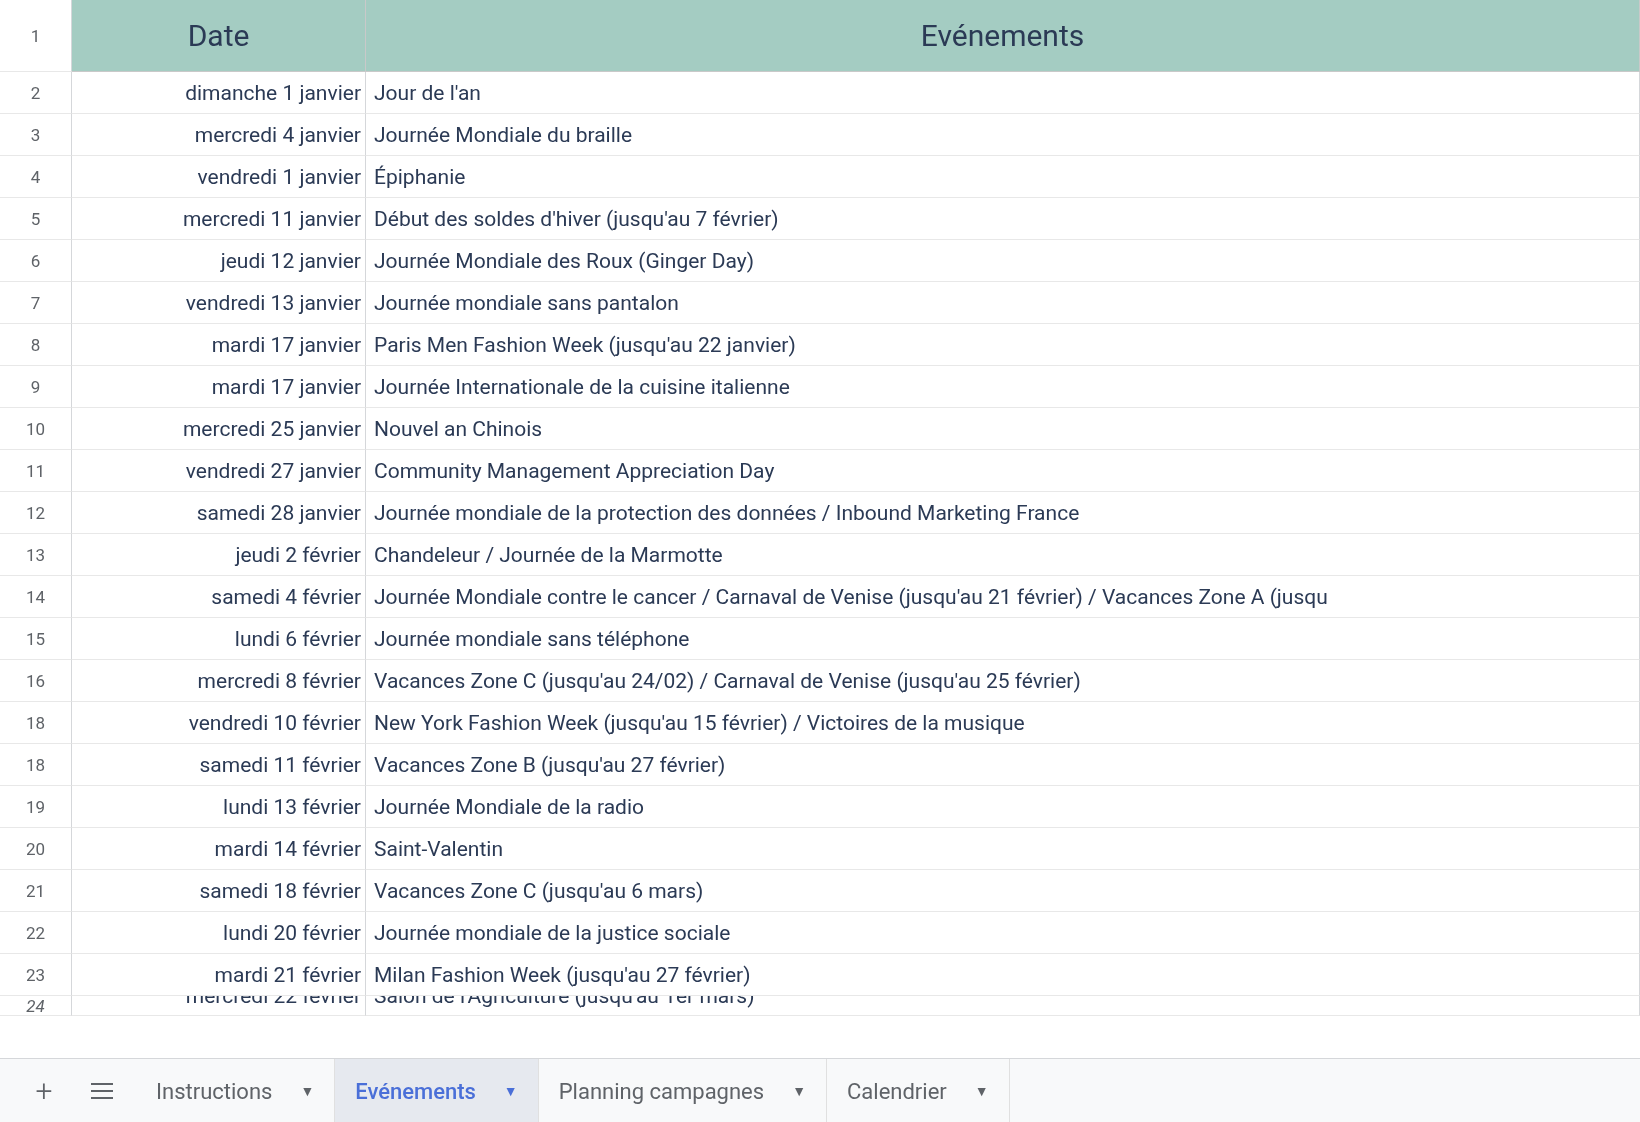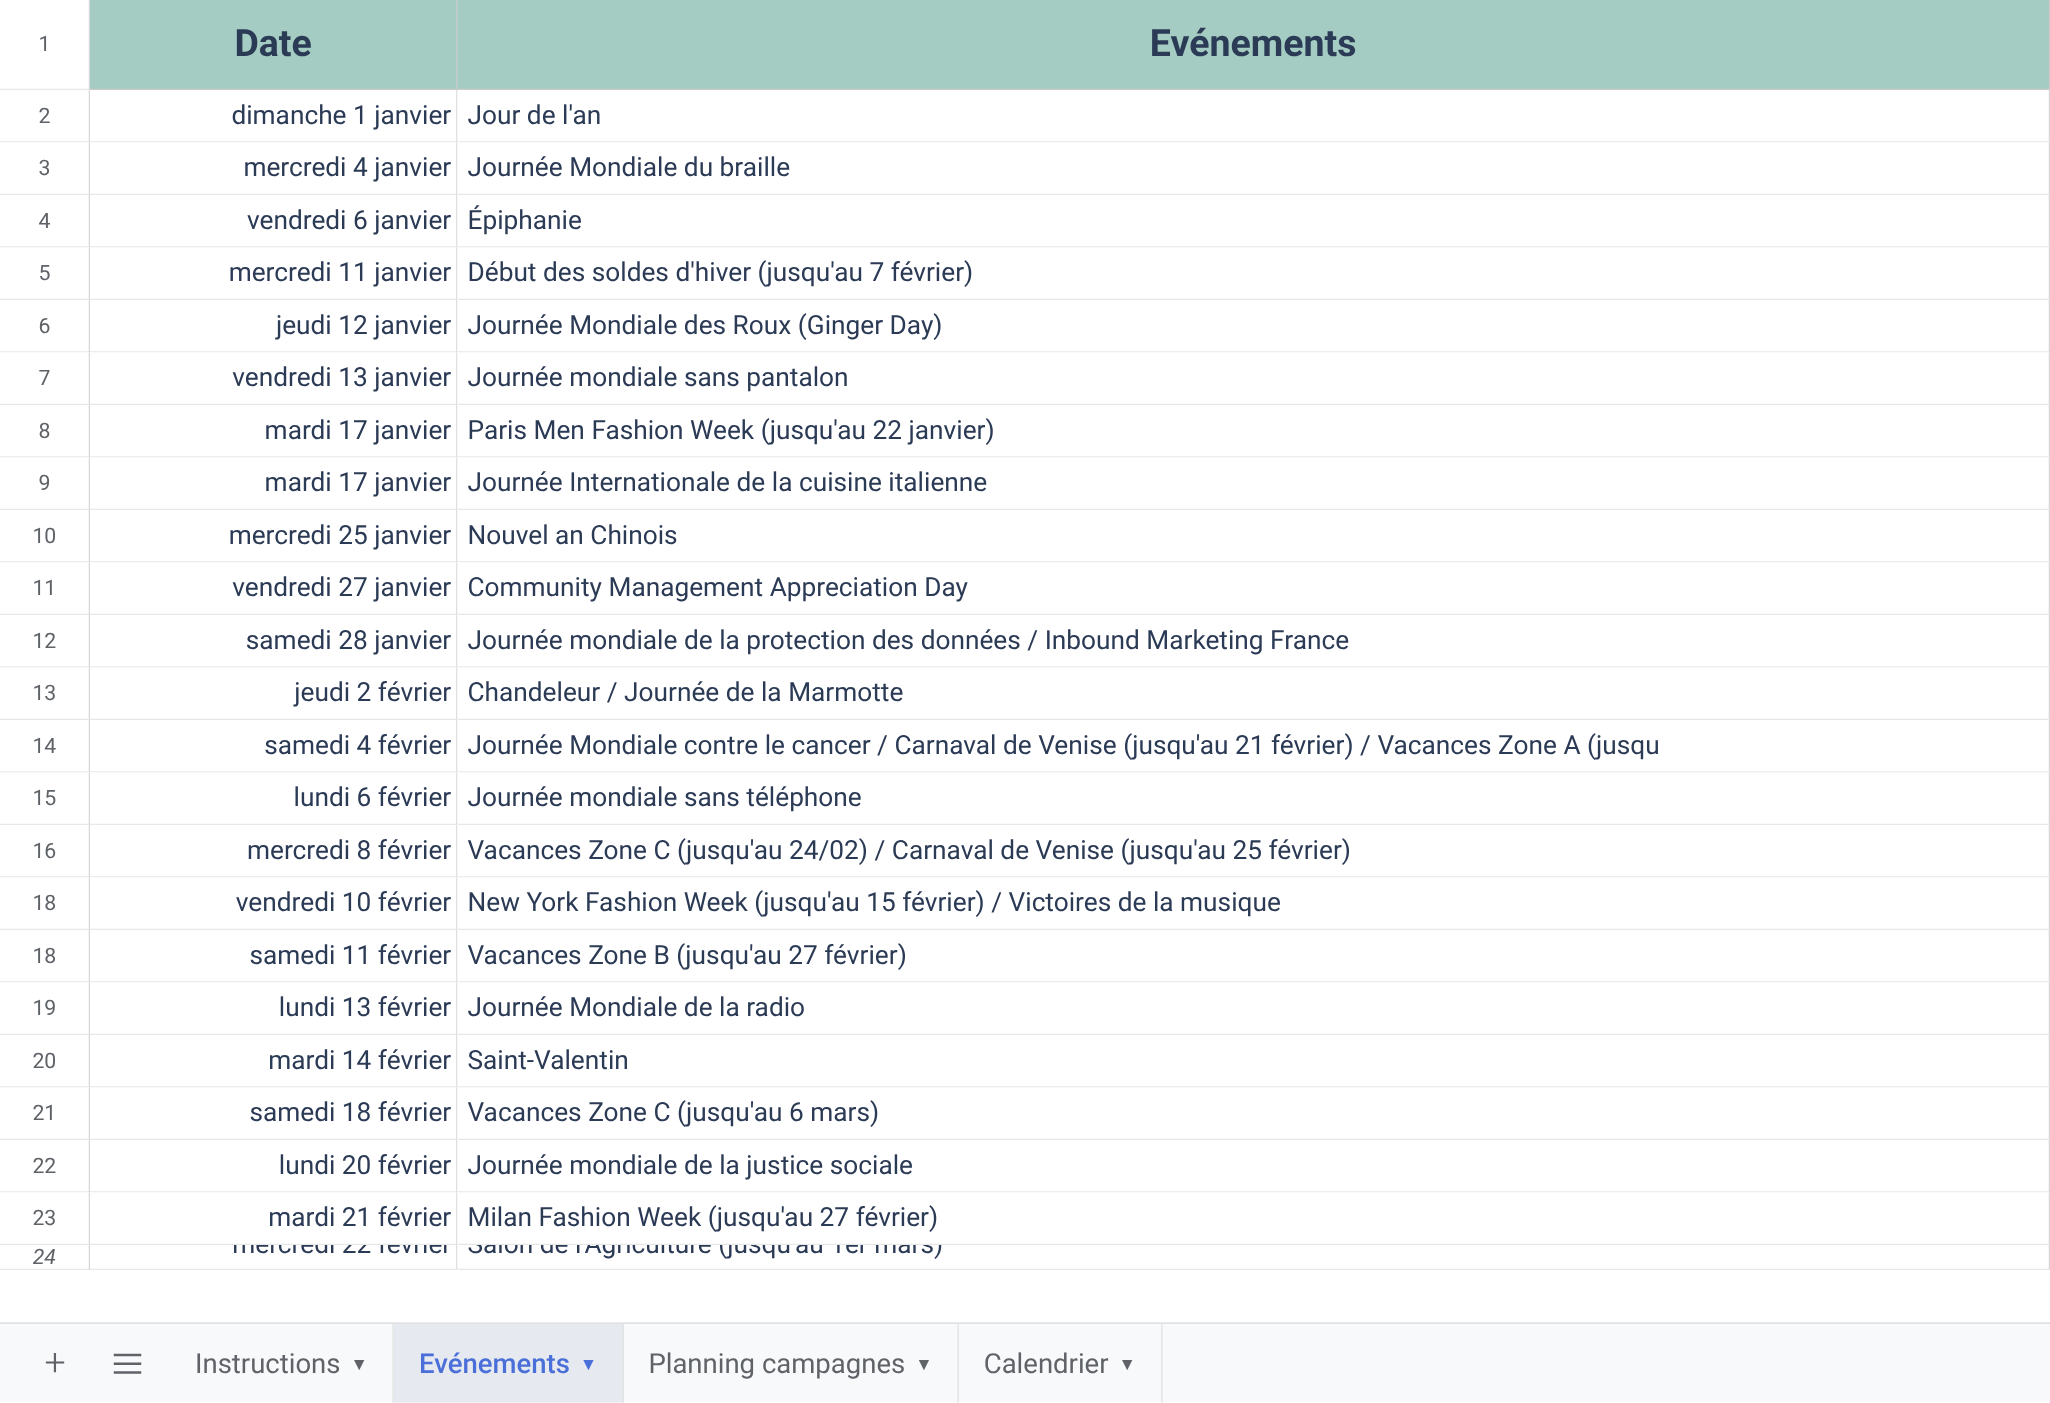--- a/index.html
+++ b/index.html
@@ -25,21 +25,21 @@
     .header-cell {
       background: #a4ccc2;
       border-right: 1px solid #c9c9c9;
       border-bottom: 1px solid #c9c9c9;
       display: flex;
       align-items: center;
       justify-content: center;
       height: 72px;
       font-size: 30px;
       color: #2b3a55;
-      font-weight: 700;
+      font-weight: 400;
     }
     .row-num {
       background: #fff;
       border-right: 1px solid #d5d7da;
       border-bottom: 1px solid #e8e8e8;
       display: flex;
       align-items: center;
       justify-content: center;
       height: 42px;
       font-size: 17px;
@@ -99,21 +99,21 @@
     }
     .sheet-tab {
       display: flex;
       align-items: center;
       padding: 0 20px;
       height: 64px;
       font-size: 22px;
       color: #5f6368;
       cursor: pointer;
       border-right: 1px solid #e0e0e0;
-      gap: 8px;
+      gap: 28px;
     }
     .sheet-tab.active {
       background: #e6e9ef;
       color: #4a6fd8;
       font-weight: 500;
     }
     .sheet-tab .tab-arrow {
       font-size: 14px;
       color: inherit;
     }
@@ -141,21 +141,21 @@
       <div class="row-num first">1</div>
       <div class="header-cell">Date</div>
       <div class="header-cell">Evénements</div>
       <div class="row-num">2</div>
       <div class="date-cell">dimanche 1 janvier</div>
       <div class="event-cell">Jour de l'an</div>
       <div class="row-num">3</div>
       <div class="date-cell">mercredi 4 janvier</div>
       <div class="event-cell">Journée Mondiale du braille</div>
       <div class="row-num">4</div>
-      <div class="date-cell">vendredi 6 janvier</div>
+      <div class="date-cell">vendredi 1 janvier</div>
       <div class="event-cell">Épiphanie</div>
       <div class="row-num">5</div>
       <div class="date-cell">mercredi 11 janvier</div>
       <div class="event-cell">Début des soldes d'hiver (jusqu'au 7 février)</div>
       <div class="row-num">6</div>
       <div class="date-cell">jeudi 12 janvier</div>
       <div class="event-cell">Journée Mondiale des Roux (Ginger Day)</div>
       <div class="row-num">7</div>
       <div class="date-cell">vendredi 13 janvier</div>
       <div class="event-cell">Journée mondiale sans pantalon</div>

